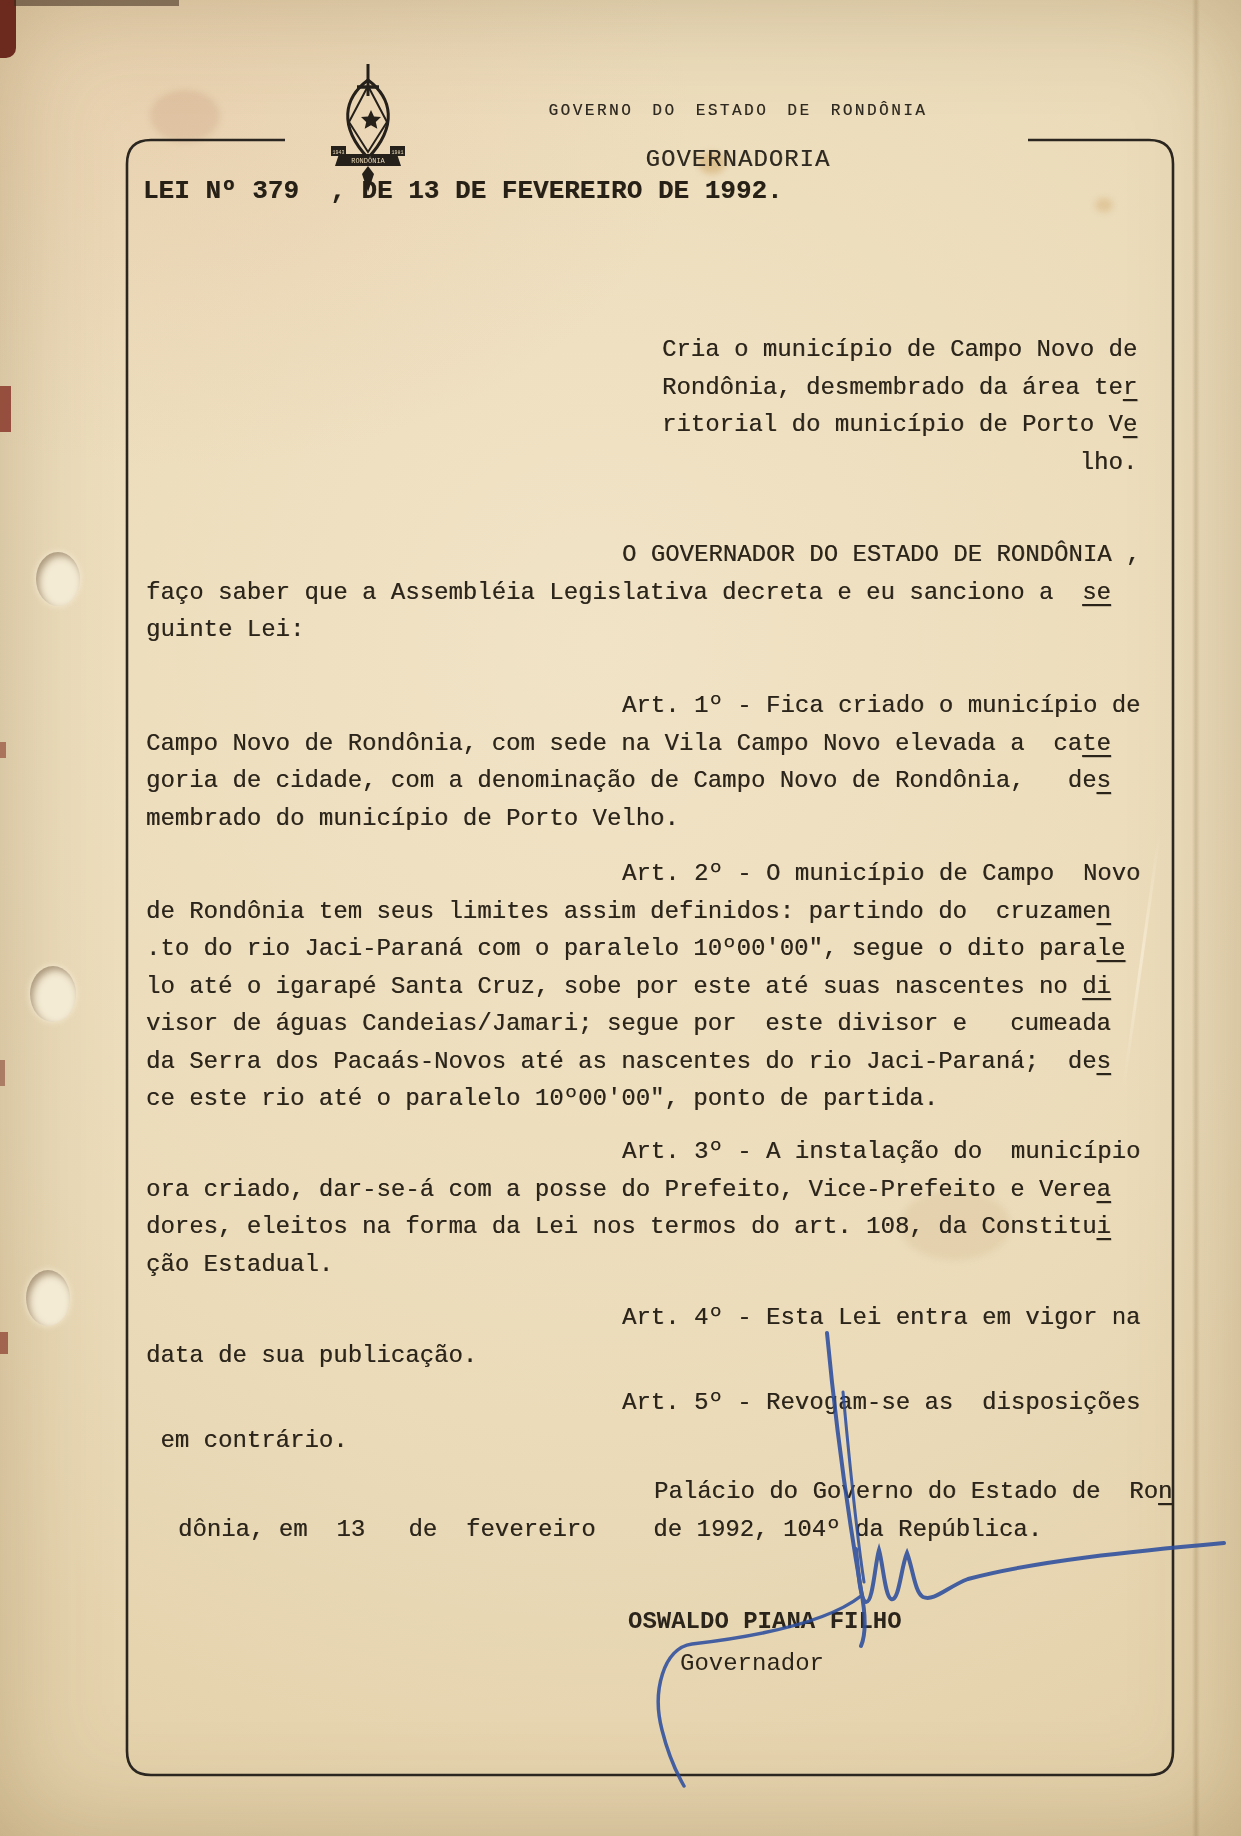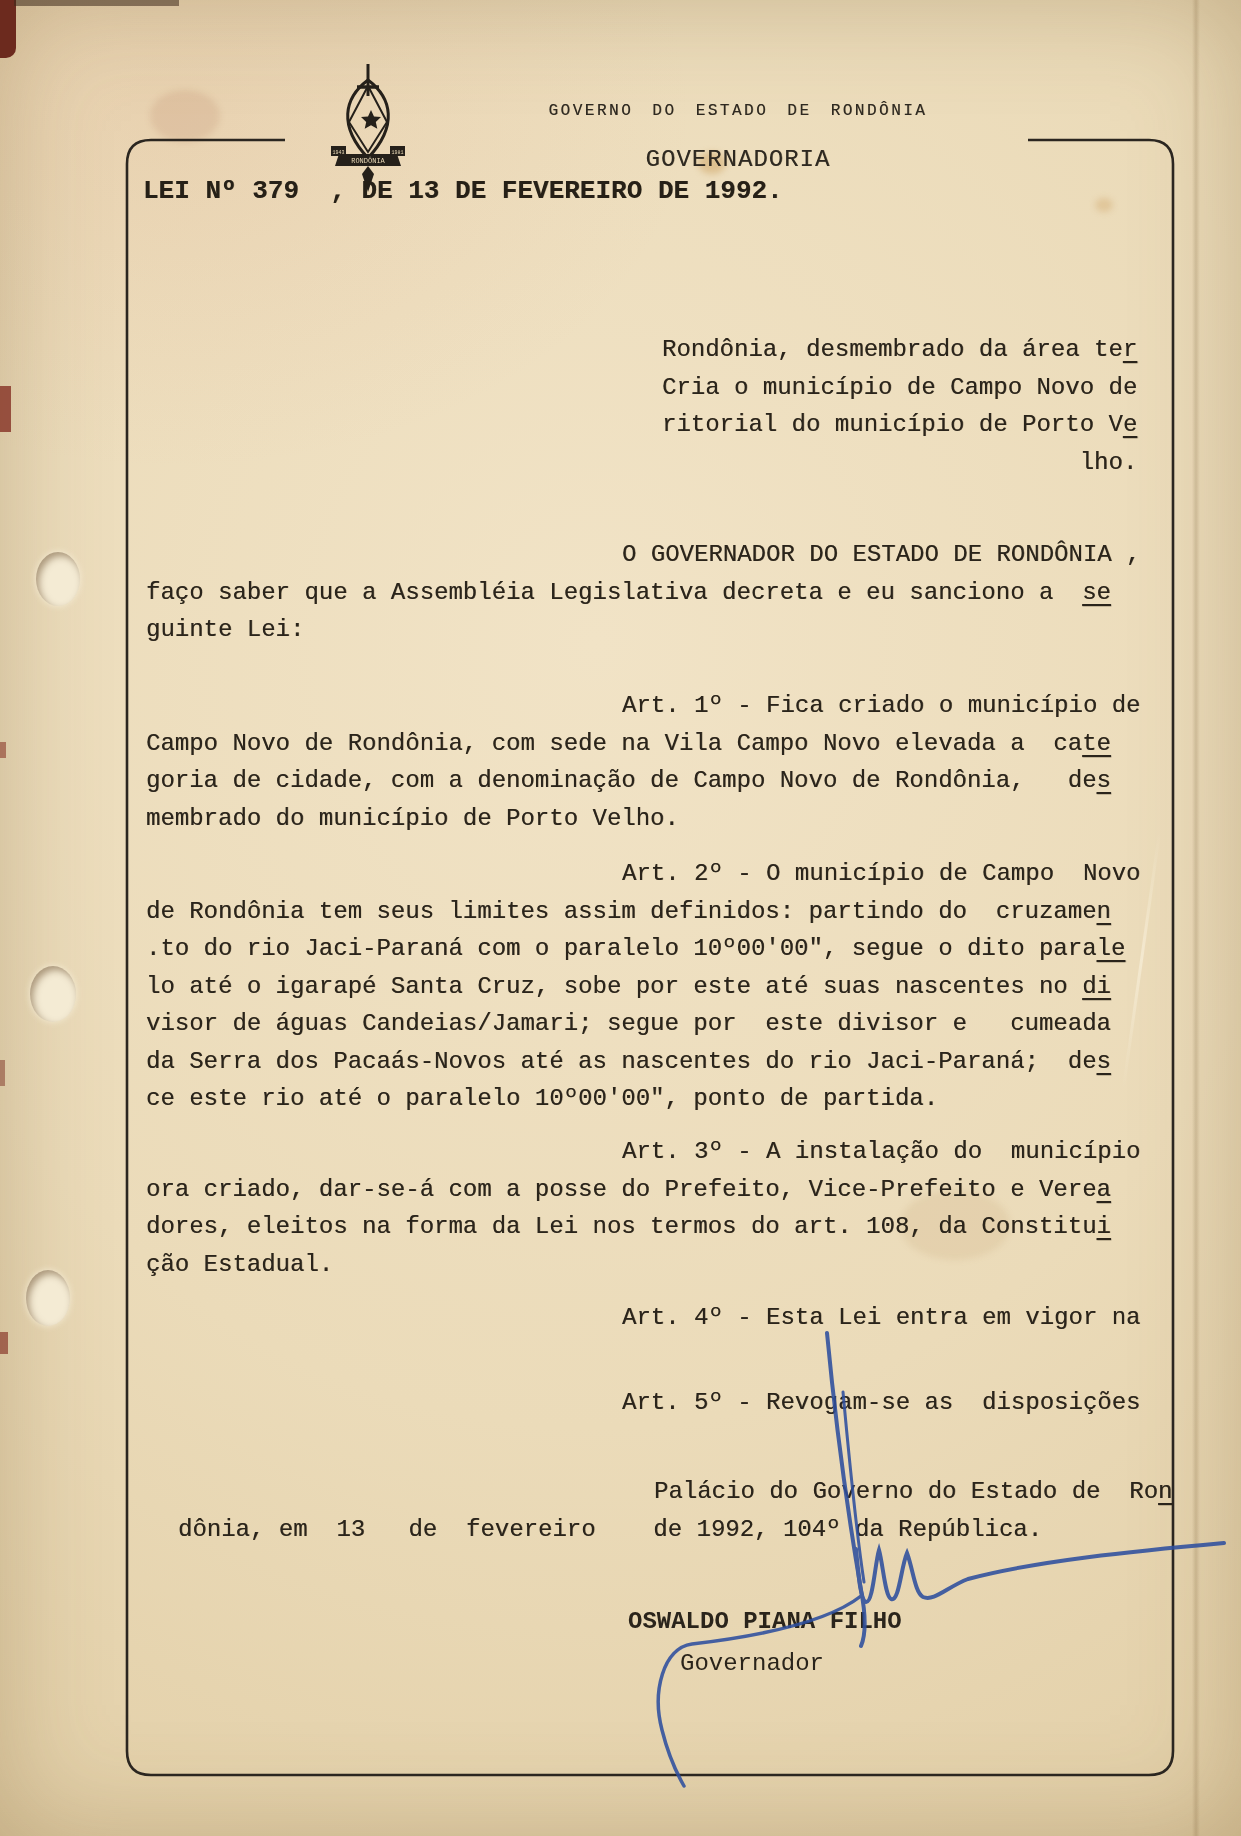--- a/index.html
+++ b/index.html
@@ -87,22 +87,22 @@
       <path d="M40 104 L34 112 L40 130 L46 112 Z" fill="#25201a"></path>
     </svg>
   </div>
 
   <div class="hdr1">GOVERNO  DO  ESTADO  DE  RONDÔNIA</div>
   <div class="hdr2">GOVERNADORIA</div>
 
   <div class="lawtitle">LEI Nº 379  , DE 13 DE FEVEREIRO DE 1992.</div>
 
   <div class="abs" style="left:662px;top:331px;">
+    <div class="line"><span>Cria o município de Campo Novo de</span><span class="u"></span></div>
     <div class="line"><span>Rondônia, desmembrado da área te</span><span class="u">r</span></div>
-    <div class="line"><span>Cria o município de Campo Novo de</span><span class="u"></span></div>
     <div class="line"><span>ritorial do município de Porto V</span><span class="u">e</span></div>
     <div class="line"><span>lho.</span><span class="u"></span></div>
   </div>
 
   <div class="para" style="top:536px;">
     <div class="line tab"><span>O GOVERNADOR DO ESTADO DE RONDÔNIA ,</span><span class="u"></span></div>
     <div class="line"><span>faço saber que a Assembléia Legislativa decreta e eu sanciono a  </span><span class="u">se</span></div>
     <div class="line"><span>guinte Lei:</span><span class="u"></span></div>
   </div>
 
@@ -125,24 +125,26 @@
 
   <div class="para" style="top:1133px;">
     <div class="line tab"><span>Art. 3º - A instalação do  município</span><span class="u"></span></div>
     <div class="line"><span>ora criado, dar-se-á com a posse do Prefeito, Vice-Prefeito e Vere</span><span class="u">a</span></div>
     <div class="line"><span>dores, eleitos na forma da Lei nos termos do art. 108, da Constitu</span><span class="u">i</span></div>
     <div class="line"><span>ção Estadual.</span><span class="u"></span></div>
   </div>
 
   <div class="para" style="top:1299px;">
     <div class="line tab"><span>Art. 4º - Esta Lei entra em vigor na</span><span class="u"></span></div>
+    <div class="line"><span>data de sua publicação.</span><span class="u"></span></div>
   </div>
 
   <div class="para" style="top:1384px;">
     <div class="line tab"><span>Art. 5º - Revogam-se as  disposições</span><span class="u"></span></div>
+    <div class="line"><span> em contrário.</span><span class="u"></span></div>
   </div>
 
   <div class="para" style="top:1473px;margin-left:32px;">
     <div class="line tab"><span>Palácio do Governo do Estado de  Ro</span><span class="u">n</span></div>
     <div class="line"><span>dônia, em  13   de  fevereiro    de 1992, 104º da República.</span><span class="u"></span></div>
   </div>
 
   <div class="sig-name">OSWALDO PIANA FILHO</div>
   <div class="sig-role">Governador</div>
 

